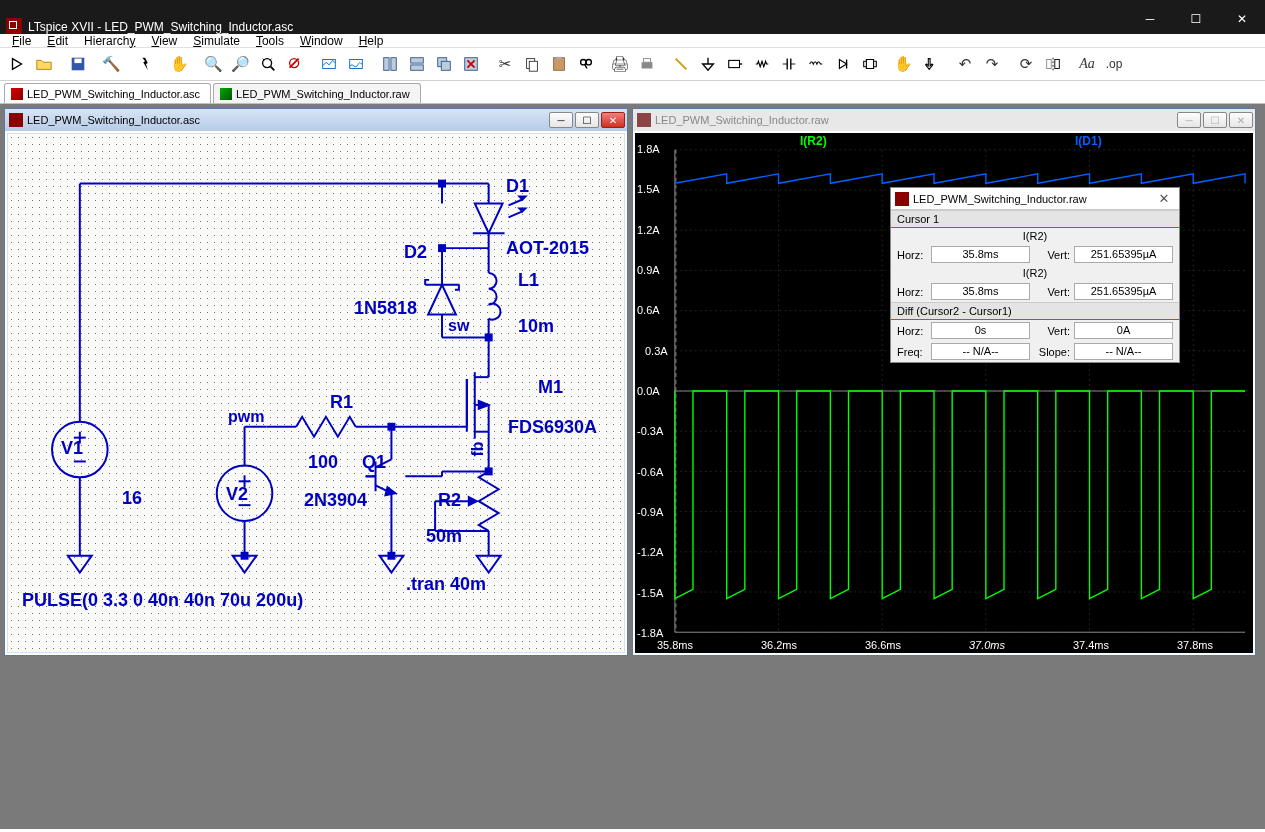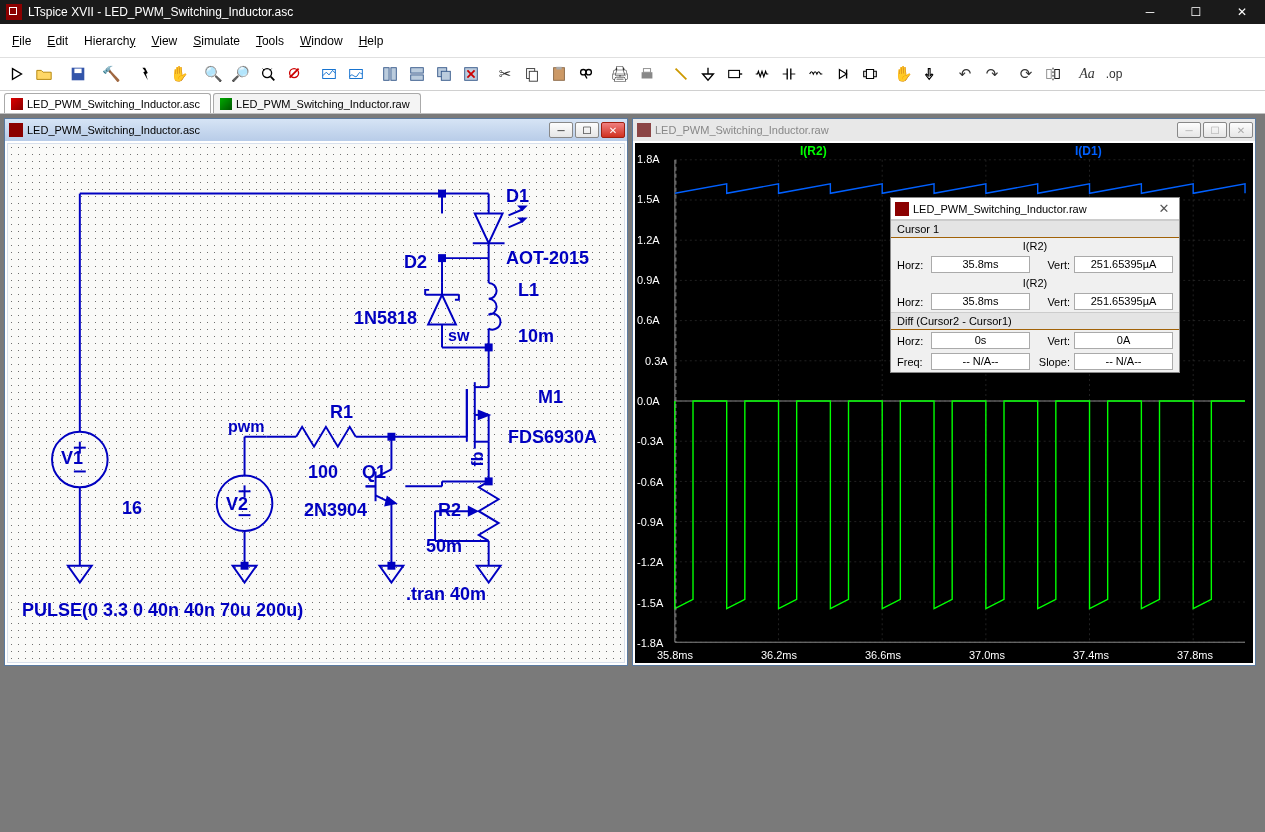--- a/index.html
+++ b/index.html
@@ -5,35 +5,35 @@
   * { box-sizing: border-box; }
   body {
     margin: 0; padding: 0;
     font-family: "Segoe UI", Arial, sans-serif;
     font-size: 12px;
     background: #fff;
     width: 1265px; height: 832px;
     overflow: hidden;
   }
   .titlebar {
-    height: 24px;
+    height: 34px;
     background: #1a1a1a;
     color: #fff;
     display: flex;
-    align-items: center;
+    align-items: flex-end;
     padding: 0 0 0 6px;
     font-size: 12px;
   }
   .titlebar .icon { width: 16px; height: 16px; background: #8b0000; margin-right: 6px; position:relative; }
   .titlebar .icon::after { content:""; position:absolute; left:3px; top:3px; width:6px; height:6px; border:1px solid #fff;}
   .titlebar .title { flex: 1; }
   .titlebar .winbtns { display: flex; }
   .titlebar .winbtn { width: 46px; height: 30px; display:flex; align-items:center; justify-content:center; color:#fff;}
   .menubar {
-    height: 34px;
+    height: 14px;
     background: #fff;
     display: flex;
     align-items: center;
     padding: 0 4px;
     font-size: 12px;
     border-bottom: 1px solid #e0e0e0;
   }
   .menubar .mitem { padding: 2px 8px; }
   .menubar .mitem u { text-decoration: underline; }
   .toolbar {
@@ -637,21 +637,21 @@
           <div class="yaxis-lbl" style="top: 338.667px;">-0.6A</div>
           <div class="yaxis-lbl" style="top: 379px;">-0.9A</div>
           <div class="yaxis-lbl" style="top: 419.333px;">-1.2A</div>
           <div class="yaxis-lbl" style="top: 459.667px;">-1.5A</div>
           <div class="yaxis-lbl" style="top: 500px;">-1.8A</div>
         </div>
       <div id="xaxis">
           <div class="xaxis-lbl" style="left: 40px;">35.8ms</div>
           <div class="xaxis-lbl" style="left: 144px;">36.2ms</div>
           <div class="xaxis-lbl" style="left: 248px;">36.6ms</div>
-          <div class="xaxis-lbl" style="left: 352px;">37.0ms</div>
+          <div class="xaxis-lbl" style="left: 352px; font-style: italic;">37.0ms</div>
           <div class="xaxis-lbl" style="left: 456px;">37.4ms</div>
           <div class="xaxis-lbl" style="left: 560px;">37.8ms</div>
         </div>
       <div class="trace-lbl" style="left:165px; color:#00ff00;">I(R2)</div>
       <div class="trace-lbl" style="left:440px; color:#0060ff;">I(D1)</div>
 
       
       <div class="cursor-panel">
         <div class="cp-title">
           <span class="icon"></span>

